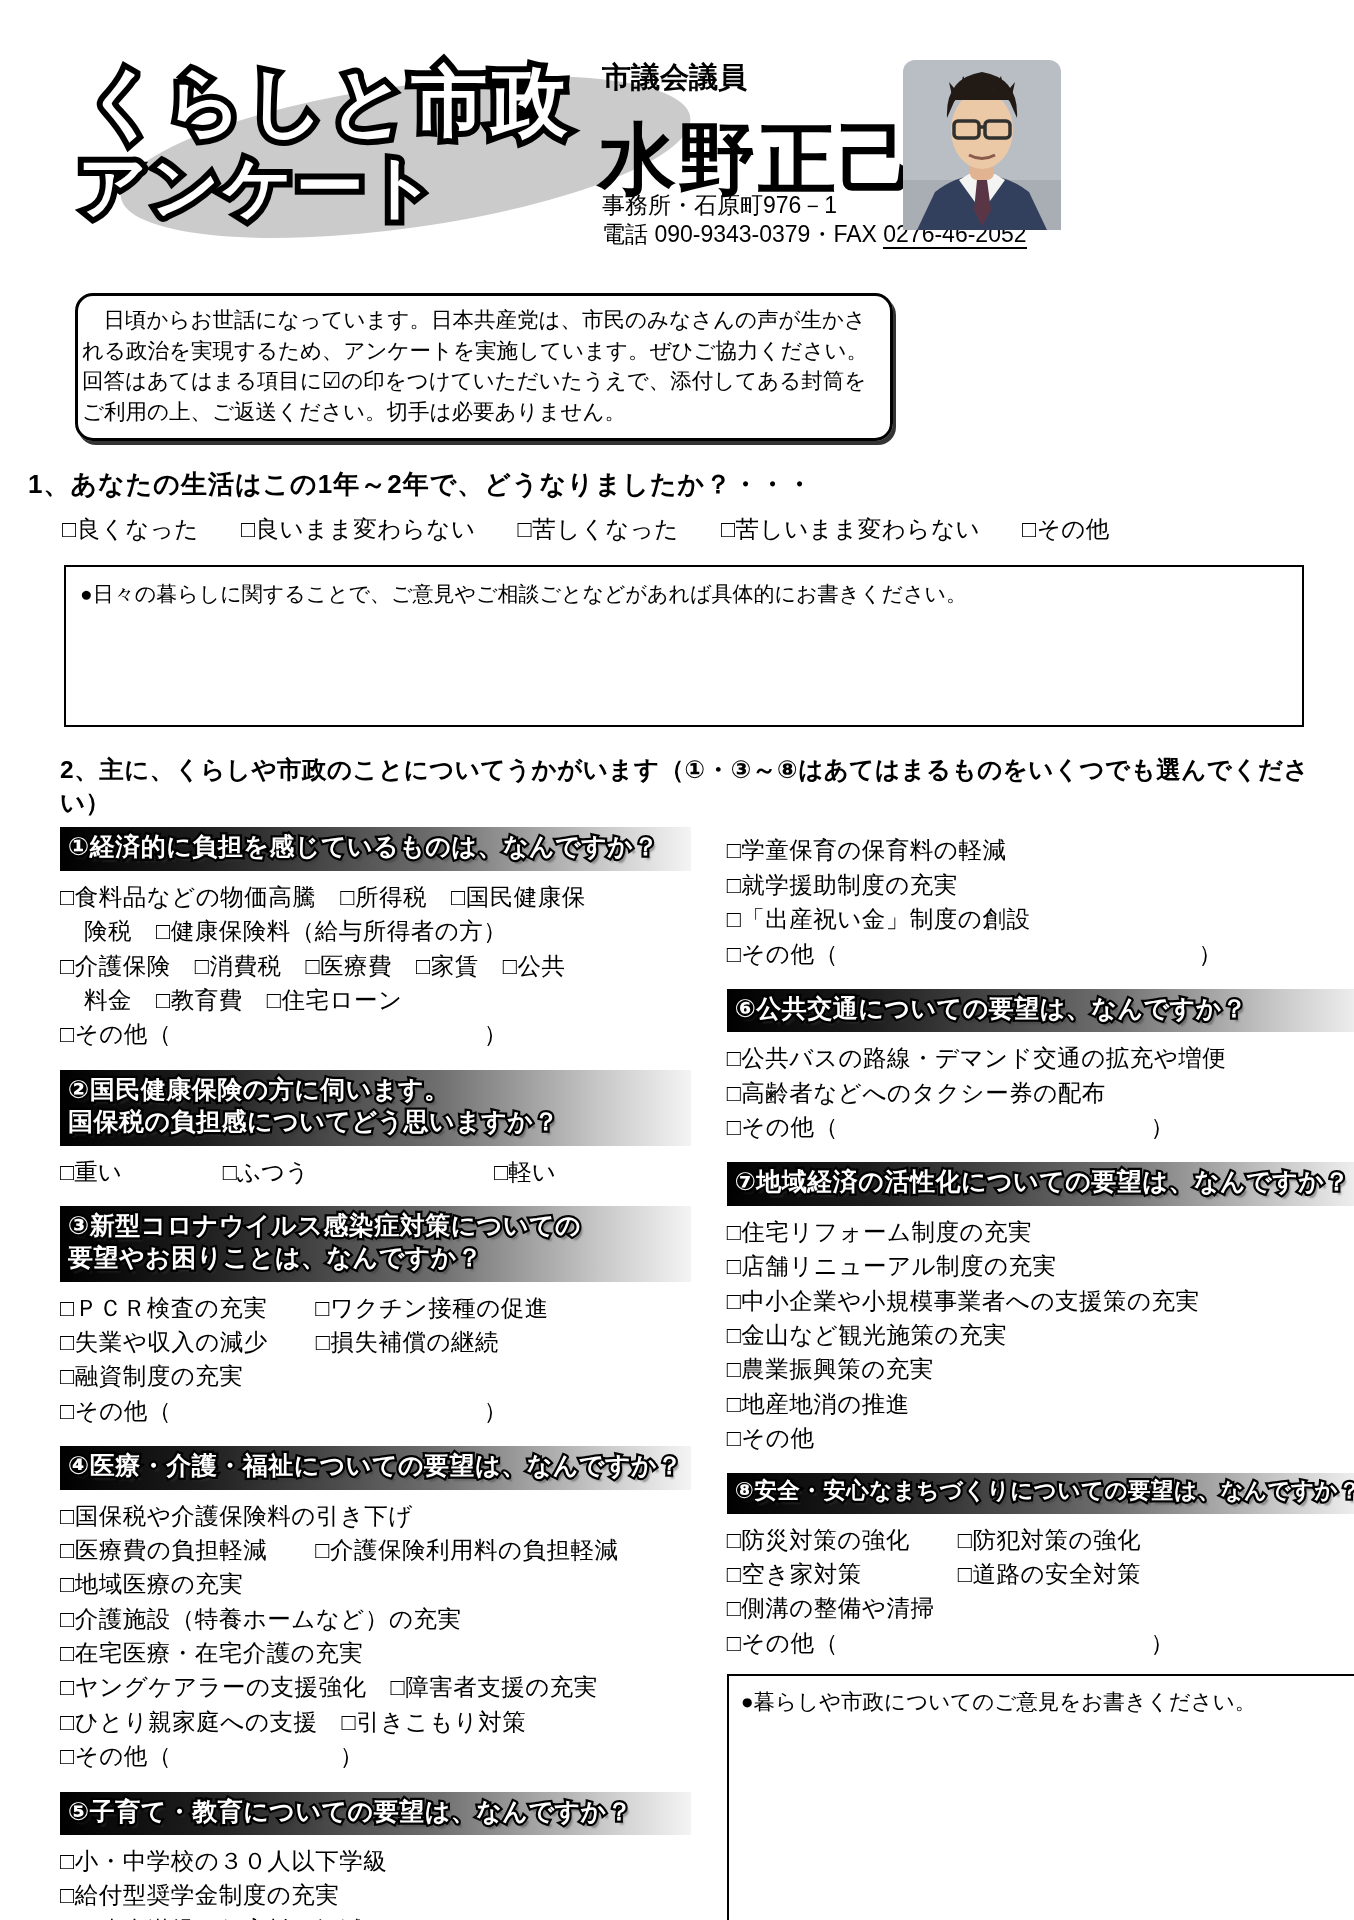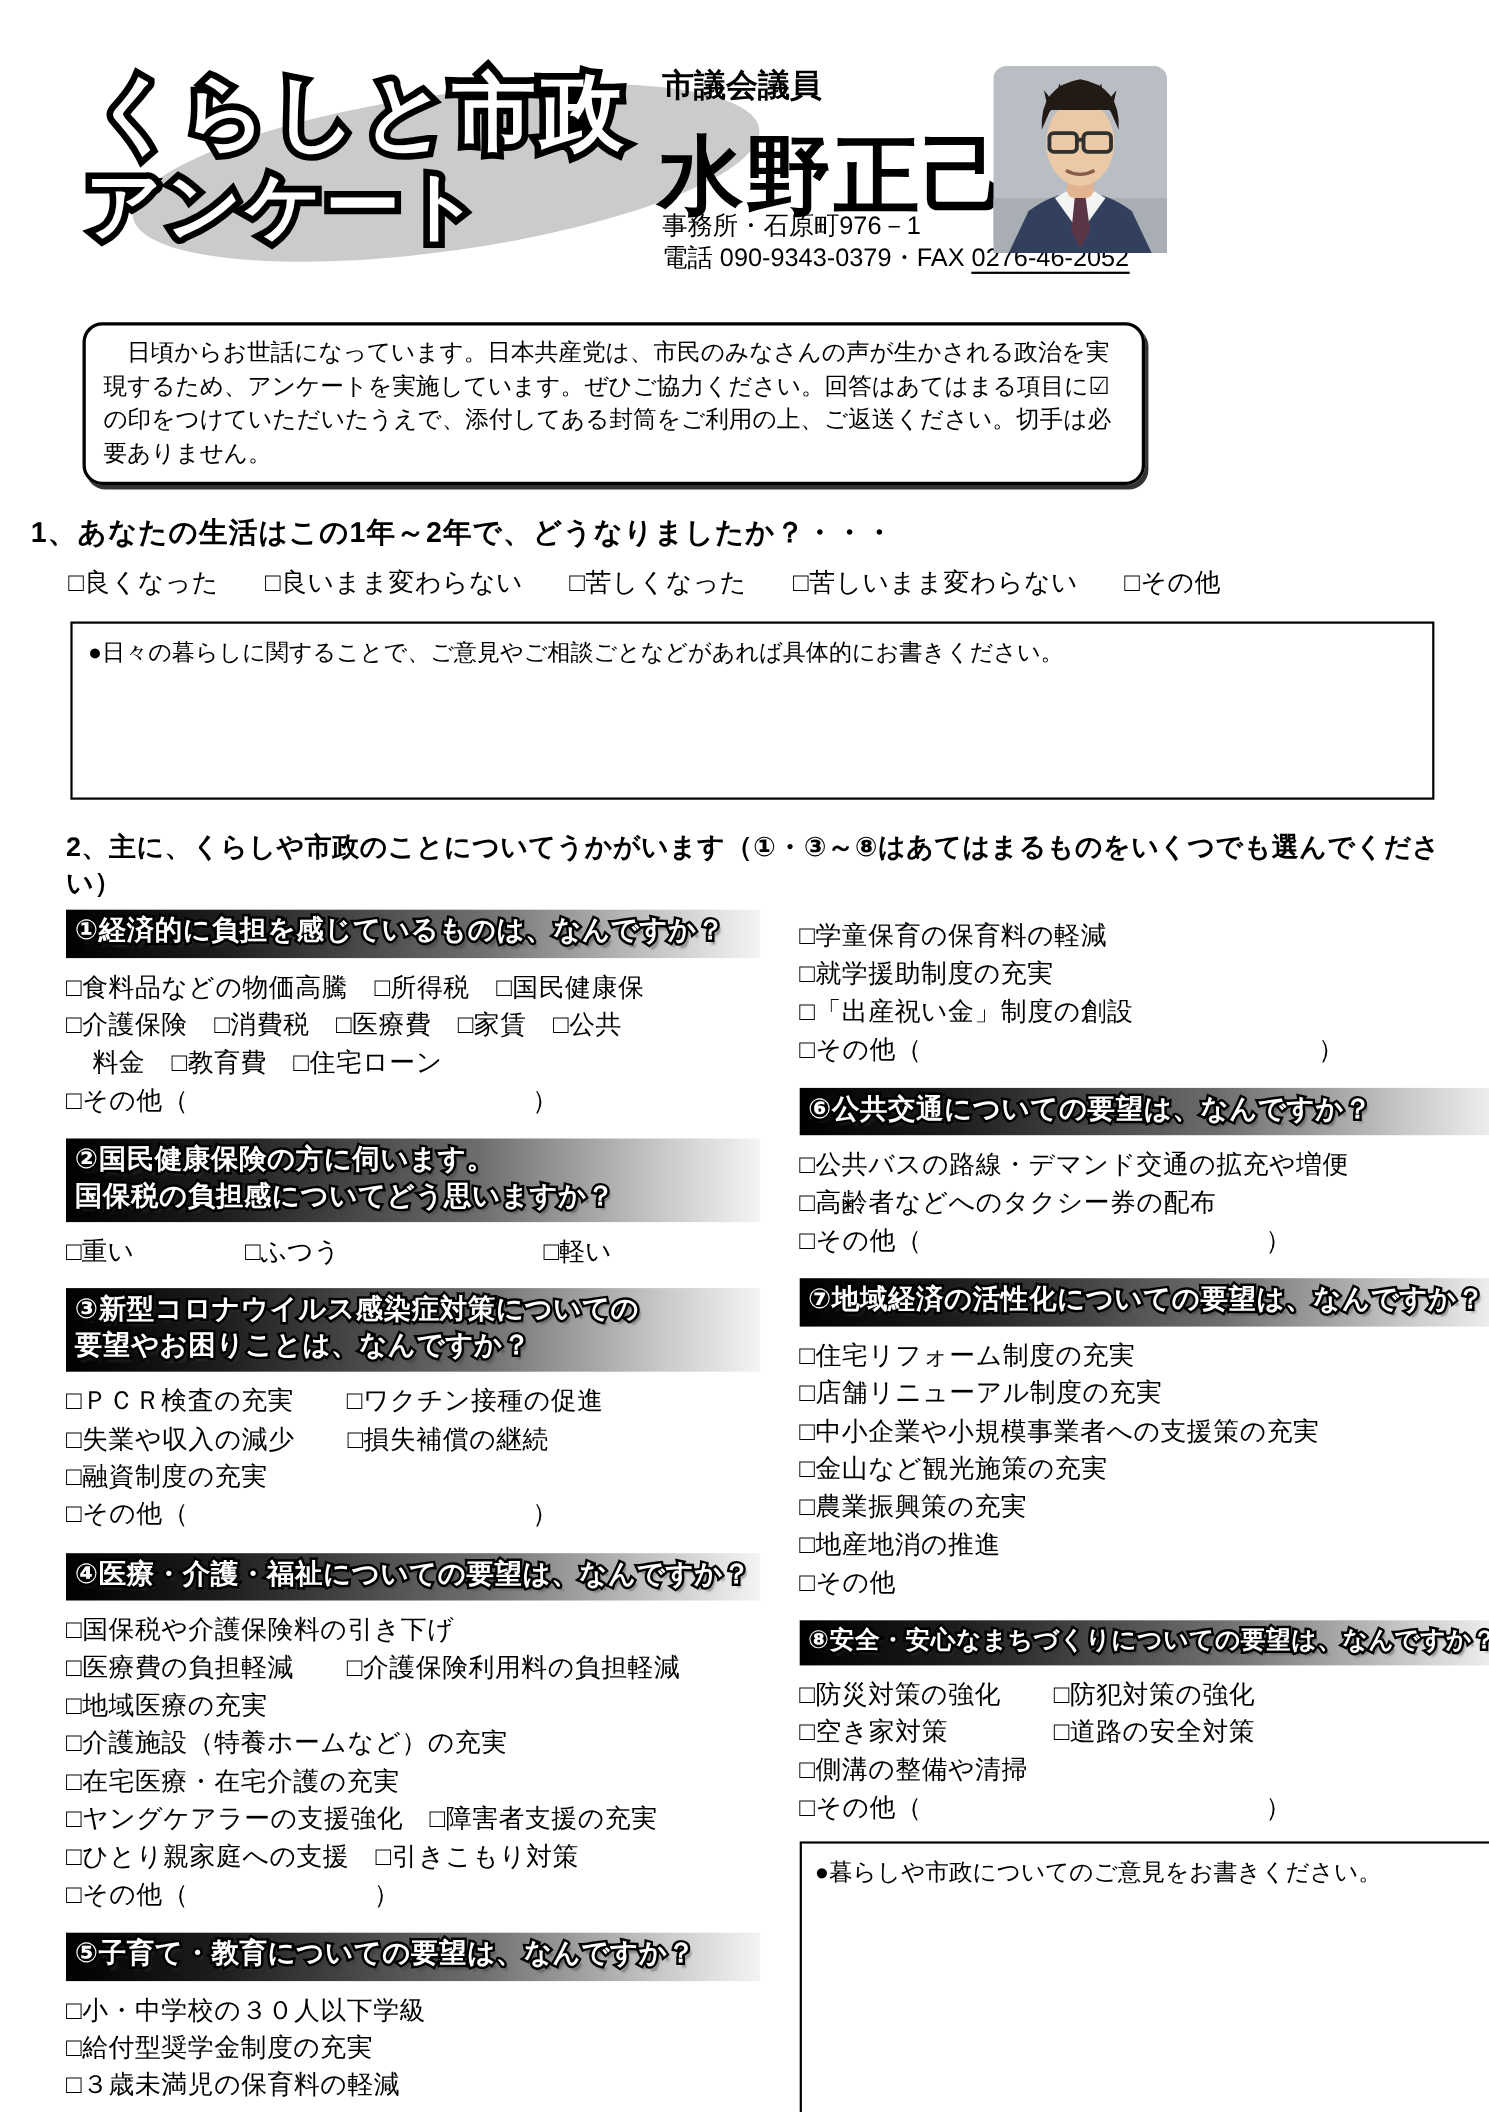--- a/index.html
+++ b/index.html
@@ -34,24 +34,24 @@
   .title-1 { left: 84px; top: 52px; font-size: 76px; letter-spacing: 4px; }
   .title-2 { left: 78px; top: 142px; font-size: 68px; letter-spacing: 3px; }
   .cand-role { position: absolute; left: 602px; top: 58px; font-size: 29px; font-weight: bold; }
   .cand-name { position: absolute; left: 598px; top: 90px; font-size: 78px; font-weight: bold; letter-spacing: 2px; line-height: 1; margin-top: 30px; }
   .cand-office { position: absolute; left: 602px; top: 190px; font-size: 23px; white-space: pre; }
   .cand-phone  { position: absolute; left: 602px; top: 219px; font-size: 23px; white-space: pre; }
   .fax-num { border-bottom: 2px solid #000; }
   .cand-photo { position: absolute; left: 903px; top: 60px; width: 158px; height: 170px; }
   
   .intro-box {
-    margin: 0 0 0 75px; width: 966px;
+    margin: 0 0 0 75px; width: 818px;
     border: 3px solid #000; border-radius: 18px;
     box-shadow: 3px 4px 0 rgba(0,0,0,0.8);
-    padding: 9px 16px 11px;
+    padding: 9px 4px 11px;
     font-size: 21.5px; line-height: 1.42;
   }
   
   .q1-title { margin: 26px 0 10px 28px; font-size: 26px; font-weight: bold; letter-spacing: 1px; }
   .q1-row { display: flex; gap: 42px; margin-left: 62px; font-size: 23px; }
   .comment-box { border: 2px solid #000; font-size: 21px; line-height: 1.4; }
   .comment-1 { margin: 18px 50px 0 64px; height: 162px; padding: 12px 14px; }
   
   .q2-title { margin: 26px 0 0 60px; font-size: 24.5px; font-weight: bold; letter-spacing: 0.5px; }
   .columns { display: grid; grid-template-columns: 1fr 1fr; column-gap: 36px; margin: 0 48px 0 60px; }
@@ -134,20 +134,21 @@
   <div class="q2-title" data-text="2、主に、くらしや市政のことについてうかがいます（①・③～⑧はあてはまるものをいくつでも選んでください）">2、主に、くらしや市政のことについてうかがいます（①・③～⑧はあてはまるものをいくつでも選んでください）</div>
 
   <div class="columns">
 
     <div class="col-left">
 
       <div class="sec-head">
         <span class="ot" data-text="①経済的に負担を感じているものは、なんですか？">①経済的に負担を感じているものは、なんですか？</span>
       </div>
       <div class="item" data-text="□食料品などの物価高騰　□所得税　□国民健康保">□食料品などの物価高騰　□所得税　□国民健康保</div>
+      <div class="item" data-text="　険税　□健康保険料（給与所得者の方）">　険税　□健康保険料（給与所得者の方）</div>
       <div class="item" data-text="□介護保険　□消費税　□医療費　□家賃　□公共">□介護保険　□消費税　□医療費　□家賃　□公共</div>
       <div class="item" data-text="　料金　□教育費　□住宅ローン">　料金　□教育費　□住宅ローン</div>
       <div class="item" data-text="□その他（　　　　　　　　　　　　　）">□その他（　　　　　　　　　　　　　）</div>
 
       <div class="sec-head">
         <span class="ot" data-text="②国民健康保険の方に伺います。">②国民健康保険の方に伺います。</span>
         <span class="ot" data-text="国保税の負担感についてどう思いますか？">国保税の負担感についてどう思いますか？</span>
       </div>
       <div class="row3">
         <span data-text="□重い">□重い</span>

